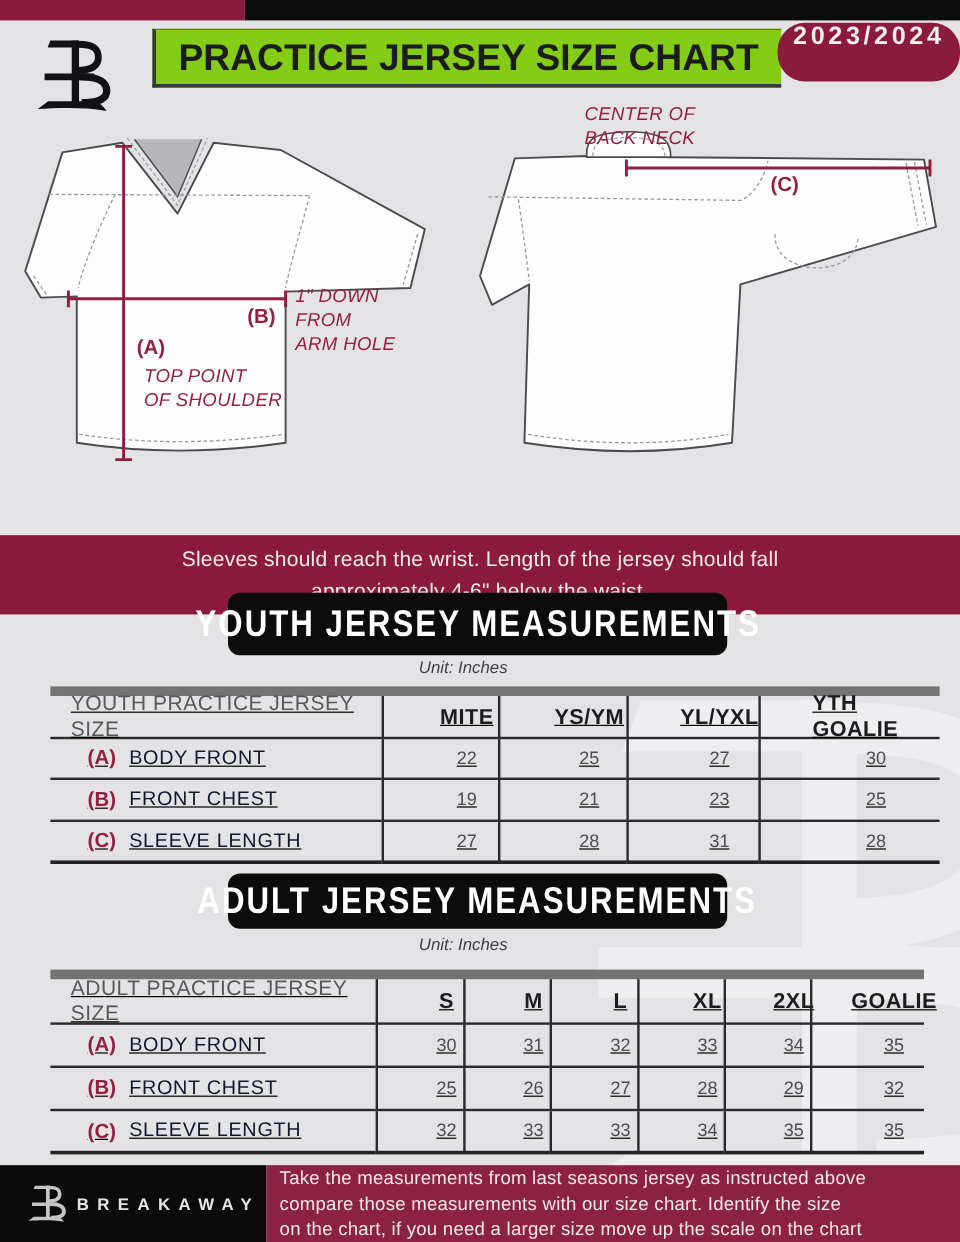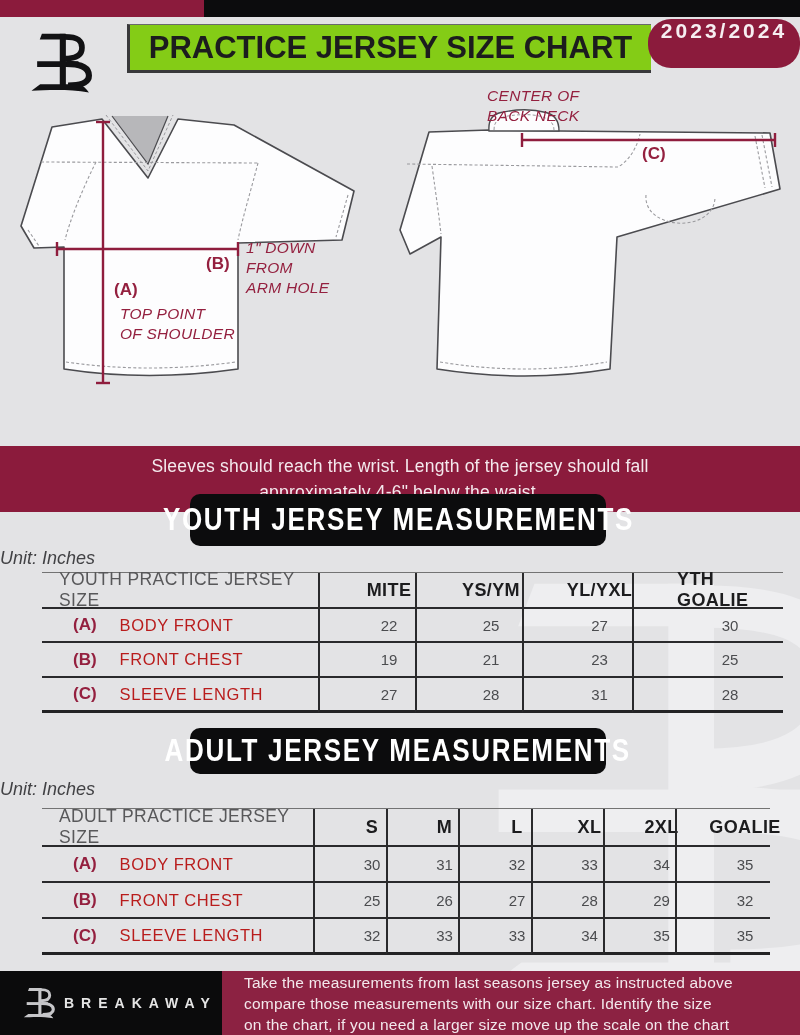--- a/index.html
+++ b/index.html
@@ -39,45 +39,45 @@
   .banner div{color:#f4e9ed;font-size:17.5px;line-height:26px;letter-spacing:0.2px;}
   
   .sec-head{
     position:absolute;left:190px;width:416px;background:#0c0c0d;border-radius:10px;
     display:flex;align-items:center;justify-content:center;z-index:2;
   }
   .sec-head span{
     color:#ffffff;font-weight:700;font-size:31px;letter-spacing:2px;white-space:nowrap;
     transform:scaleX(0.84);transform-origin:center;
   }
-  .unit{position:absolute;left:0;width:772px;font-style:italic;
-    font-size:18px;color:#424245;z-index:2;}
-  
-  .sizetable{position:absolute;display:grid;z-index:2;border-top:1px solid #737373;}
+  .unit{position:absolute;left:0;width:772px;text-align:center;font-style:italic;
+    font-size:14px;color:#424245;z-index:2;}
+  
+  .sizetable{position:absolute;display:grid;z-index:2;border-top:8px solid #737373;text-decoration:underline;}
   .cell{display:flex;align-items:center;border-bottom:2px solid #2a2a2c;}
   .cell.last{border-bottom:3px solid #232325;}
   .cell.vline{border-left:2px solid #2a2a2c;}
   .cell.center{justify-content:center;padding-left:43px;}
   .th-label{padding-left:17px;font-size:17.5px;color:#58585a;letter-spacing:0.4px;}
   .th-col{font-size:18px;font-weight:700;color:#1c1c1e;letter-spacing:0.4px;}
   .row-label{padding-left:31px;}
   .row-label .key{color:#94203f;font-weight:700;font-size:17px;margin-right:11px;}
-  .row-label .name{color:#b91c1c;font-size:16.5px;font-weight:500;letter-spacing:0.6px;margin-left:12px;}
+  .row-label .name{color:#0f172a;font-size:16.5px;font-weight:500;letter-spacing:0.6px;}
   .val{font-size:15px;color:#4b4c4f;}
   
   .footer{position:absolute;left:0;top:971px;width:800px;height:64px;z-index:3;}
   .footer-black{position:absolute;left:0;top:0;width:222px;height:64px;background:#0b0b0c;}
   .footer-logo{position:absolute;left:22px;top:13px;width:38px;height:38px;color:#c6c6c9;}
   .footer-brand{
     position:absolute;left:64px;top:0;height:64px;display:flex;align-items:center;
     color:#e5e5e5;font-size:14px;font-weight:600;letter-spacing:7px;white-space:nowrap;
   }
   .footer-maroon{
     position:absolute;left:222px;top:0;width:578px;height:64px;background:#8c2242;
-    display:flex;flex-direction:column;justify-content:center;padding-left:22px;box-sizing:border-box;
+    display:flex;flex-direction:column;justify-content:center;padding-left:11px;box-sizing:border-box;
   }
   .footer-maroon div{color:#f3e8ec;font-size:15.5px;line-height:21px;letter-spacing:0.2px;white-space:nowrap;}
   
   .watermark{position:absolute;left:430px;top:525px;width:555px;height:555px;color:#eeeef0;z-index:1;}
 </style>
 </head>
 <body>
 
 <div class="page">
 

